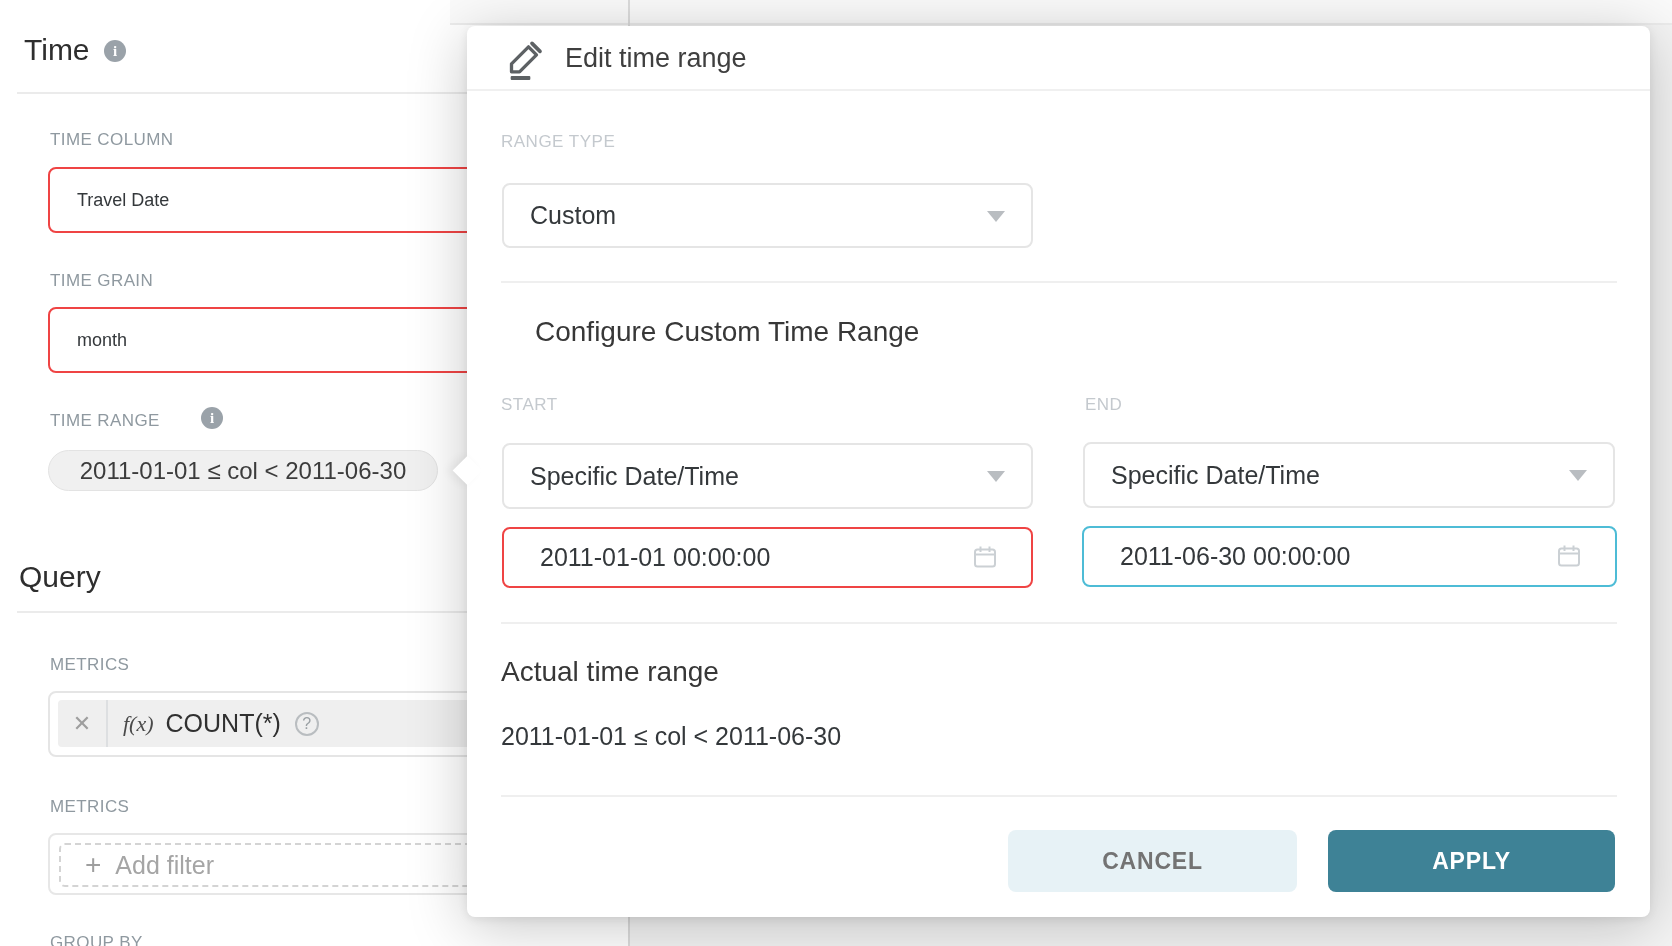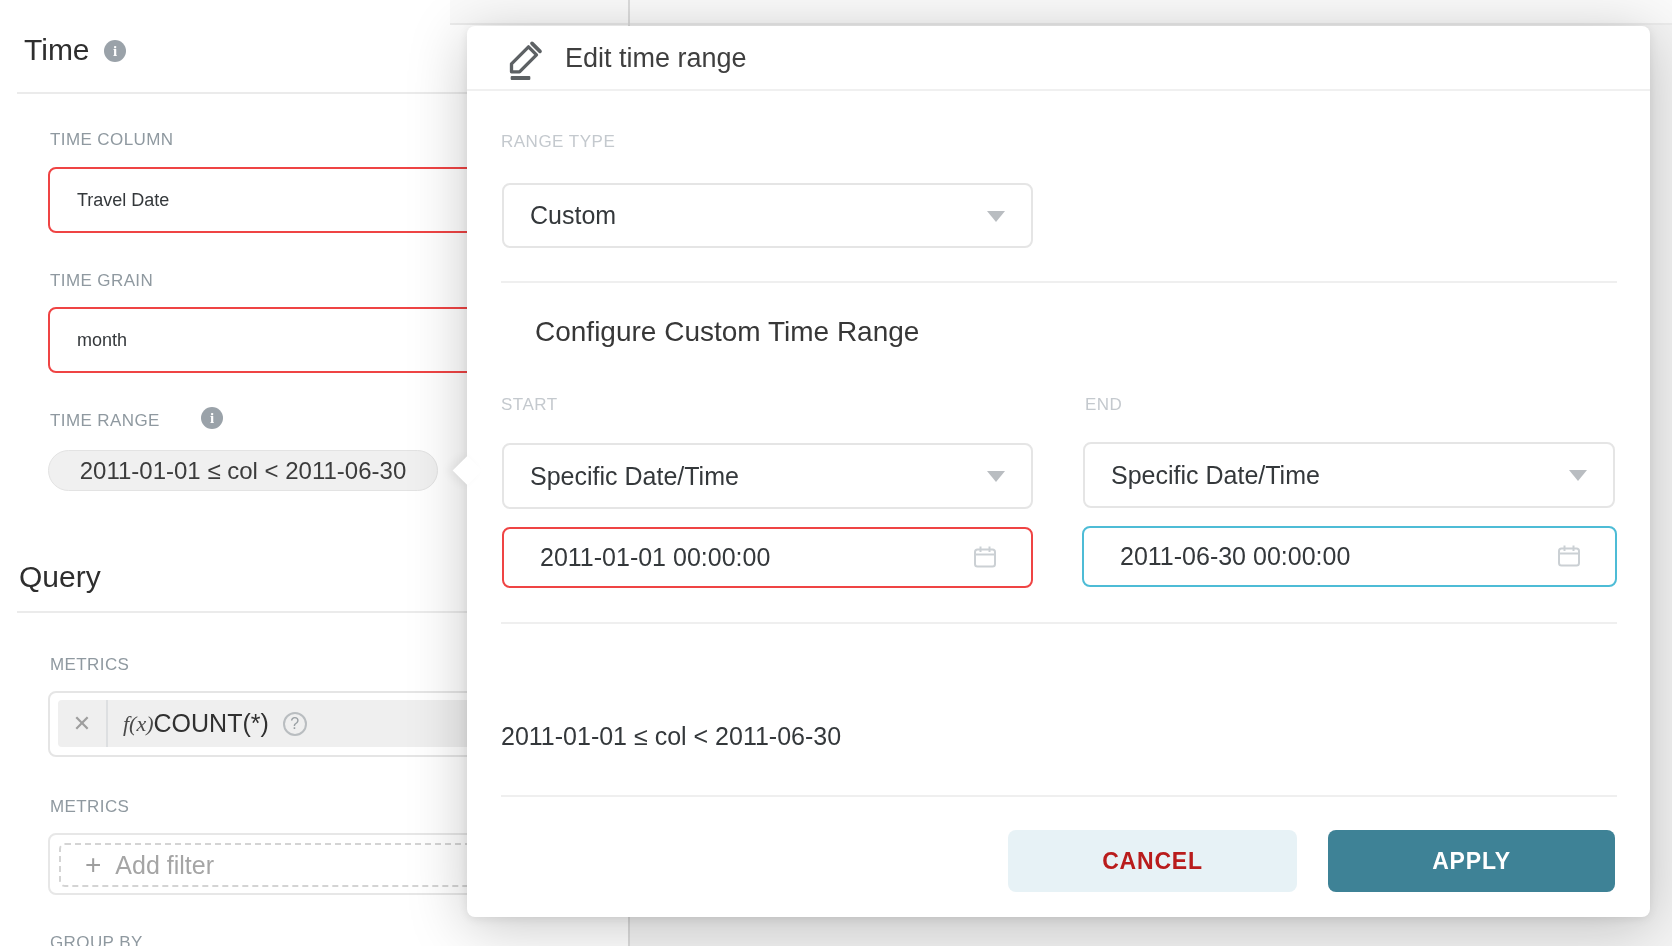--- a/index.html
+++ b/index.html
@@ -20,21 +20,21 @@
   .sel-box { position:absolute; background:#fff; border:2px solid #ef4444; border-radius:8px; display:flex; align-items:center; font-size:18px; color:#34383b; }
   .sel-box .txt { padding-left:27px; }
   .info-icon { position:absolute; width:22px; height:22px; border-radius:50%; background:#9aa2a9; color:#fff; font-size:15px; font-weight:700; display:flex; align-items:center; justify-content:center; font-family:"Liberation Serif","DejaVu Serif",serif; }
   .pill { position:absolute; left:48px; top:450px; width:390px; height:41px; background:#f0f0f0; border:1px solid #e3e3e3; border-radius:21px; display:flex; align-items:center; justify-content:center; font-size:24px; color:#3c3c3c; }
 
   .metric-outer { position:absolute; left:48px; top:691px; width:530px; height:66px; background:#fff; border:2px solid #e5e5e5; border-radius:8px; }
   .metric-chip { position:absolute; left:8px; top:7px; width:482px; height:47px; background:#efefef; border-radius:4px; display:flex; align-items:center; }
   .chip-x { width:48px; text-align:center; color:#9e9e9e; font-size:22px; cursor:pointer; }
   .chip-sep { width:2px; height:47px; background:#dddfe1; }
   .chip-fx { font-family:"Liberation Serif","DejaVu Serif",serif; font-style:italic; font-size:22px; color:#4a4a4a; margin-left:15px; }
-  .chip-name { font-size:25px; color:#303030; margin-left:0; }
+  .chip-name { font-size:25px; color:#303030; margin-left:12px; }
   .chip-help { width:24px; height:24px; border:2px solid #b9bdc0; border-radius:50%; color:#9aa0a4; font-size:16px; display:flex; align-items:center; justify-content:center; margin-left:14px; }
 
   .filter-outer { position:absolute; left:48px; top:833px; width:530px; height:62px; background:#fff; border:2px solid #e7e7e7; border-radius:8px; }
   .filter-dashed { position:absolute; left:9px; top:8px; width:505px; height:44px; border:2px dashed #d4d4d4; border-radius:6px; display:flex; align-items:center; color:#a5a5a5; }
   .filter-plus { font-size:28px; color:#9e9e9e; margin-left:24px; line-height:1; }
   .filter-txt { font-size:25px; margin-left:14px; }
 
   
   .modal { position:absolute; left:467px; top:26px; width:1183px; height:891px; background:#fff; border-radius:8px; box-shadow:0 10px 60px rgba(0,0,0,.22), 0 2px 10px rgba(0,0,0,.08); }
   .modal-arrow { position:absolute; left:-10px; top:434px; width:21px; height:21px; background:#fff; transform:rotate(45deg); box-shadow:-4px 4px 10px rgba(0,0,0,.06); }
@@ -45,21 +45,21 @@
   .m-divider { position:absolute; left:34px; width:1116px; height:2px; background:#efefef; }
   .m-h2 { position:absolute; font-size:28px; font-weight:500; color:#373737; }
   .m-select { position:absolute; background:#fff; border:2px solid #e5e5e5; border-radius:8px; display:flex; align-items:center; font-size:25px; color:#34383b; cursor:pointer; }
   .m-select .txt { padding-left:26px; }
   .caret { position:absolute; right:26px; top:50%; margin-top:-5px; width:0; height:0; border-left:9px solid transparent; border-right:9px solid transparent; border-top:11px solid #b9bdc1; }
   .date-input { position:absolute; height:61px; border:2px solid #ef4444; border-radius:8px; background:#fff; font-family:"Liberation Sans","DejaVu Sans",sans-serif; font-size:25px; color:#34383b; padding:0 70px 0 36px; outline:none; }
   .date-input.focused { border:2px solid #4dbcd6; }
   .cal-icon { position:absolute; pointer-events:none; }
   .m-body-text { position:absolute; font-size:25px; color:#34383b; }
   .btn { position:absolute; height:62px; border:none; border-radius:8px; font-family:"Liberation Sans","DejaVu Sans",sans-serif; font-size:23px; font-weight:600; letter-spacing:.8px; cursor:pointer; }
-  .btn-cancel { left:541px; top:804px; width:289px; background:#e7f2f6; color:#b91c1c; }
+  .btn-cancel { left:541px; top:804px; width:289px; background:#e7f2f6; color:#737373; }
   .btn-apply { left:861px; top:804px; width:287px; background:#3e8296; color:#ffffff; }
 </style>
 </head>
 <body>
 
 <div id="root">
 
   <div class="bg-right"></div>
   <div class="bg-topband"></div>
   <div class="bg-topline"></div>
@@ -158,20 +158,21 @@
       <svg width="28" height="28" viewBox="0 0 28 28">
         <rect x="4" y="6.5" width="20" height="17" rx="2.5" fill="none" stroke="#cbd0d4" stroke-width="2"></rect>
         <line x1="9.5" y1="3.5" x2="9.5" y2="9" stroke="#cbd0d4" stroke-width="2"></line>
         <line x1="18.5" y1="3.5" x2="18.5" y2="9" stroke="#cbd0d4" stroke-width="2"></line>
         <line x1="5" y1="11.5" x2="23" y2="11.5" stroke="#cbd0d4" stroke-width="2"></line>
       </svg>
     </span>
 
     <div class="m-divider" style="top:596px;"></div>
 
+    <div class="m-h2" style="left:34px; top:630px;">Actual time range</div>
     <div class="m-body-text" style="left:34px; top:696px;">2011-01-01 ≤ col &lt; 2011-06-30</div>
 
     <div class="m-divider" style="top:769px;"></div>
 
     <button class="btn btn-cancel">CANCEL</button>
     <button class="btn btn-apply">APPLY</button>
   </div>
 
 </div>
 

